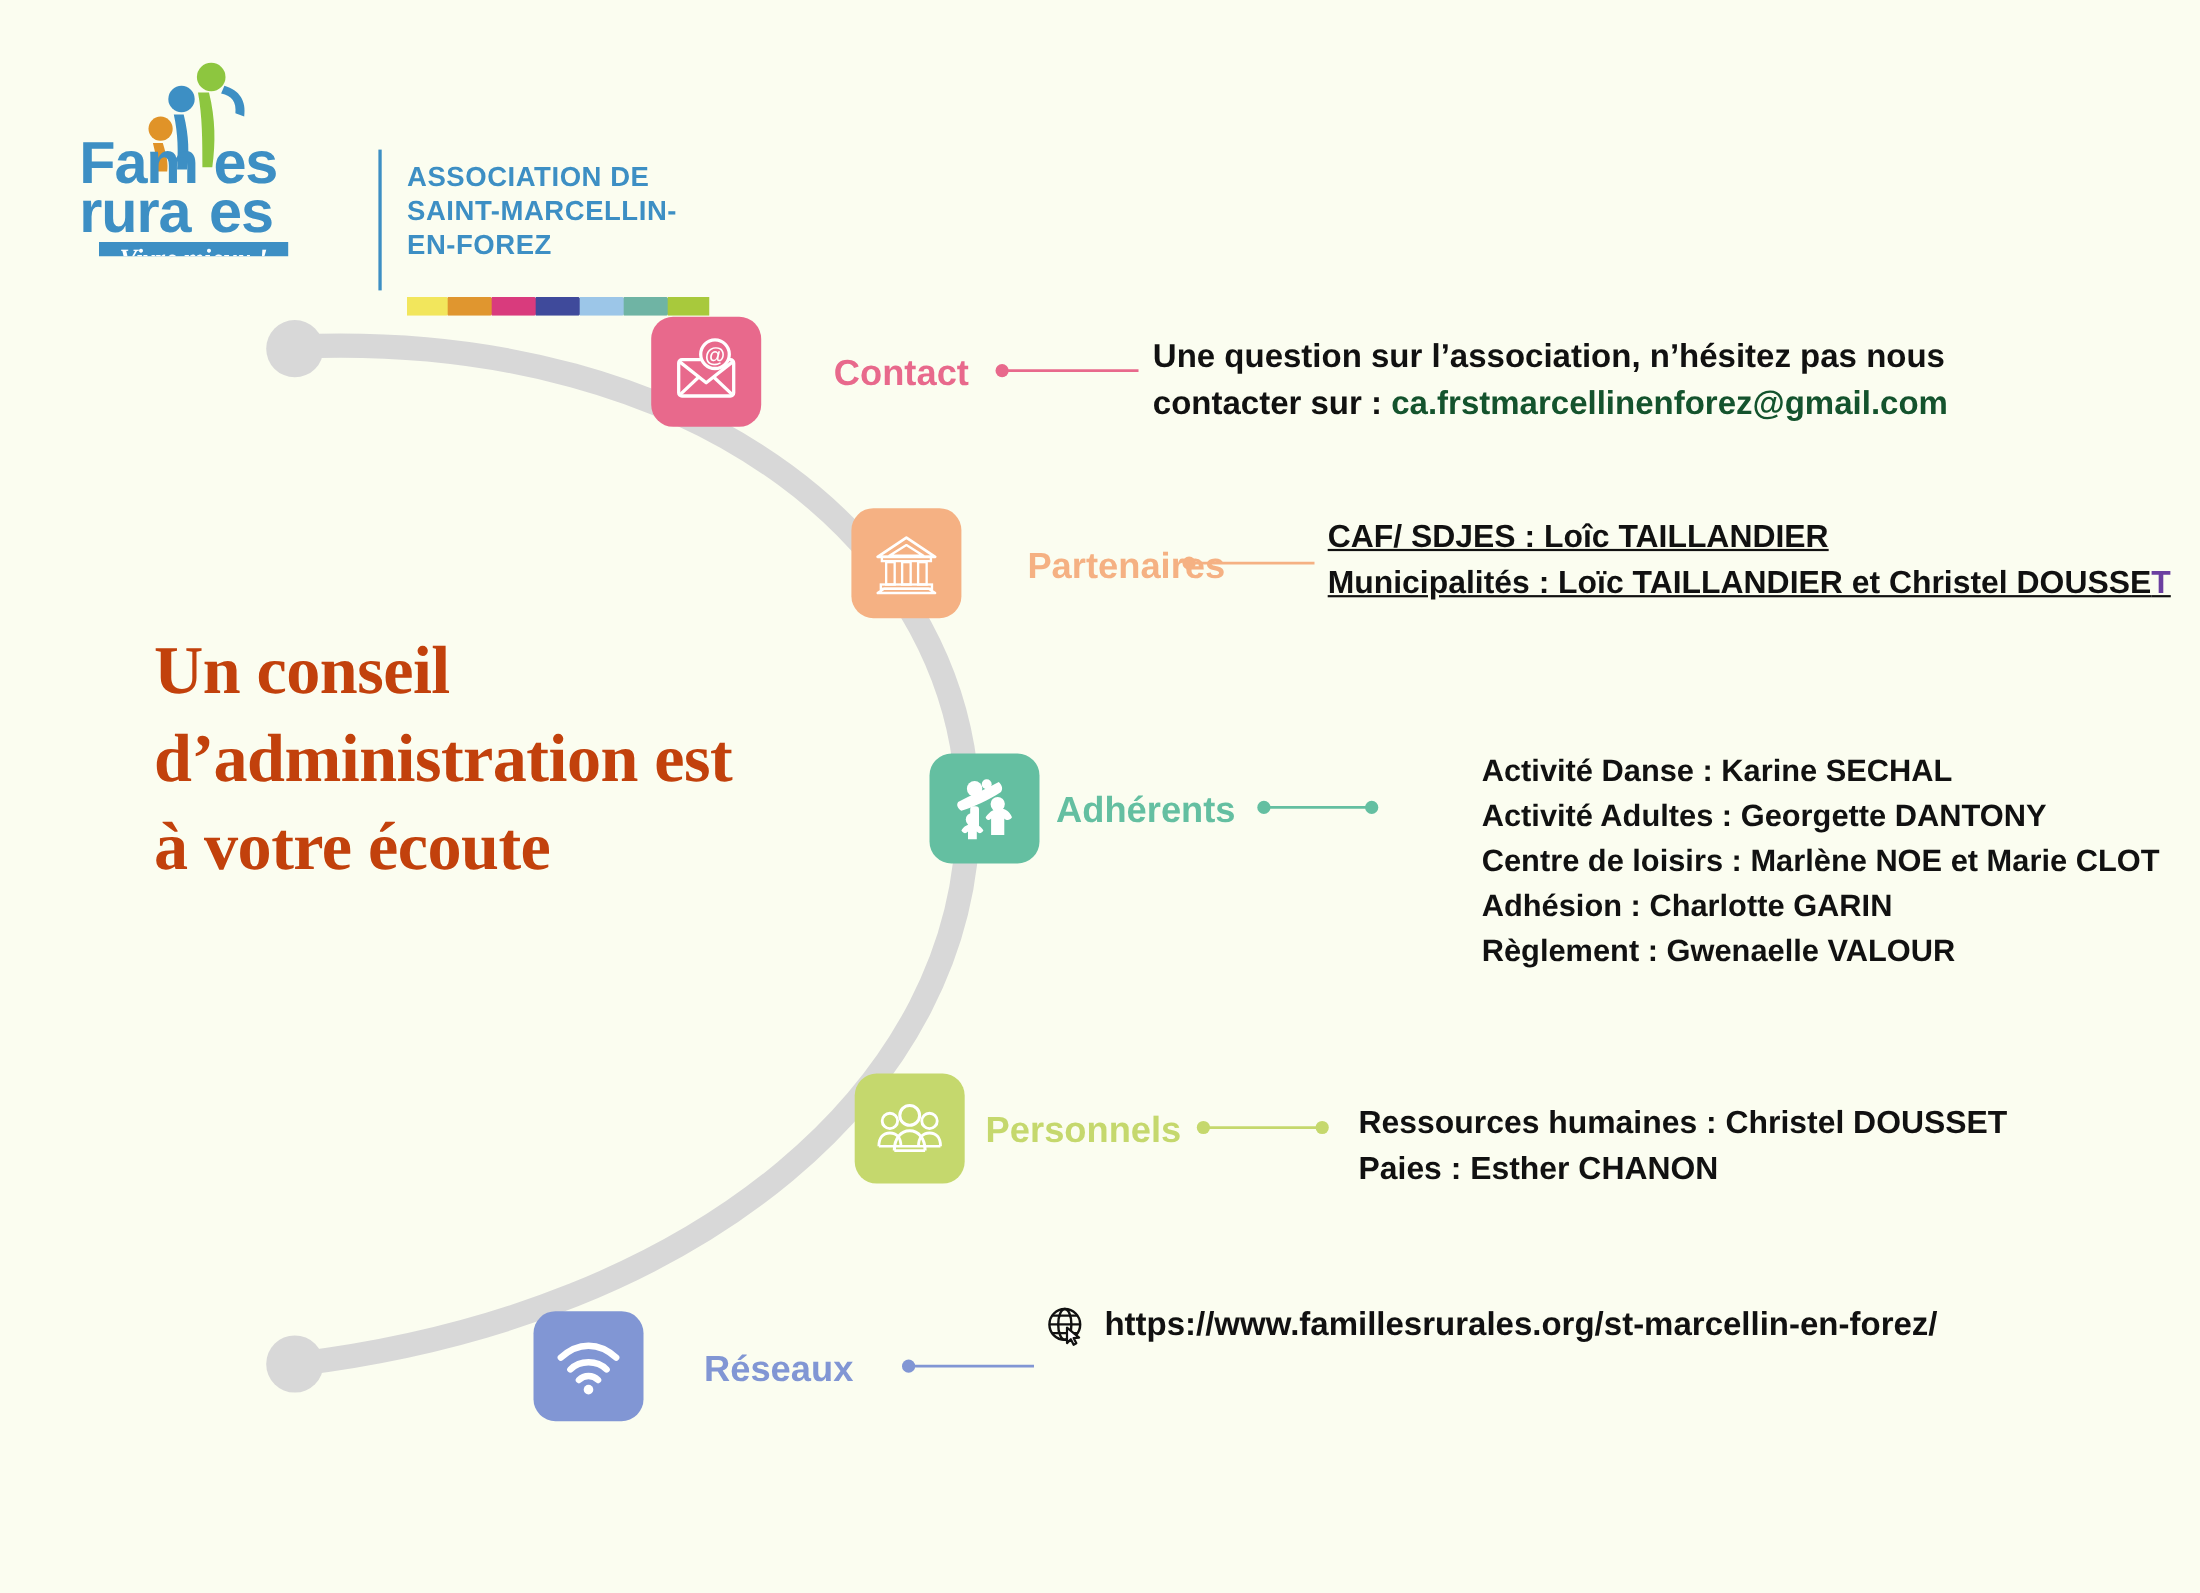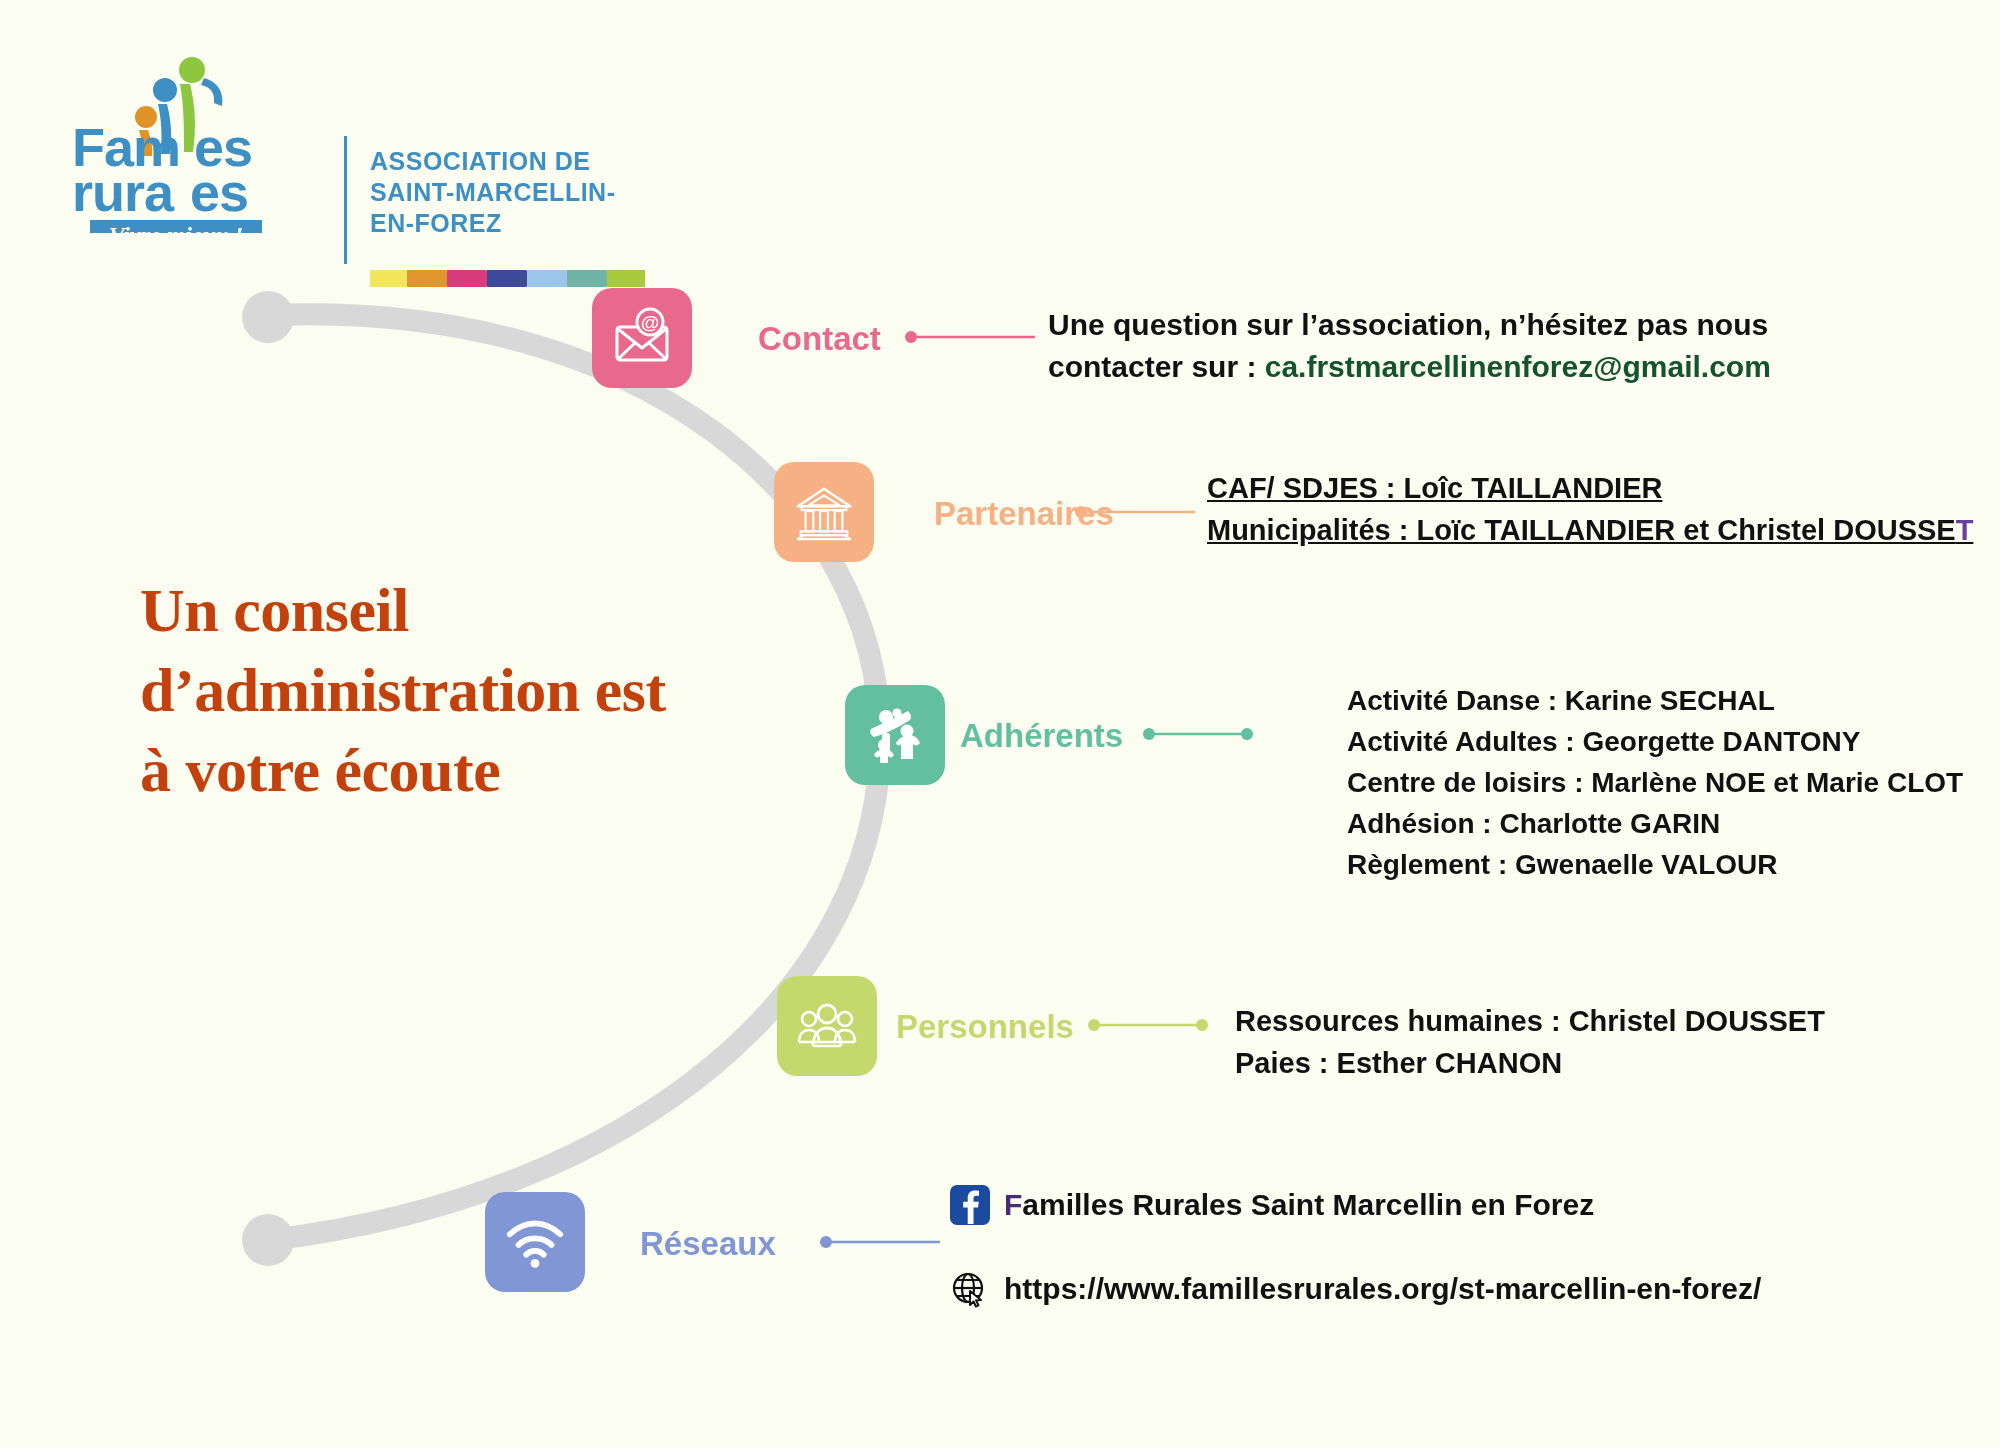--- a/index.html
+++ b/index.html
@@ -250,32 +250,20 @@
     <div class="connector" style="left:820px;top:1235px;width:120px;">
       <svg width="120" height="14" viewBox="0 0 120 14">
         <circle cx="6" cy="7" r="6" fill="#8196d4"></circle>
         <line x1="10" y1="7" x2="120" y2="7" stroke="#8196d4" stroke-width="2.5"></line>
       </svg>
     </div>
   </div>
 
   <div id="reseaux-info">
 
-    <div class="social-row">
-      <span class="glyph">
-        <svg width="40" height="40" viewBox="0 0 40 40">
-          <rect x="0" y="0" width="40" height="40" rx="7" fill="#1b4b9e"></rect>
-          <path d="M23.5 39 L23.5 22.5 L28 22.5 L28.8 16.8 L23.5 16.8 L23.5 13.6
-                   C23.5 11.9 24 10.8 26.4 10.8 L29 10.8 L29 5.7
-                   C28.3 5.6 26.6 5.4 24.7 5.4 C20.6 5.4 17.7 7.9 17.7 12.9
-                   L17.7 16.8 L13.2 16.8 L13.2 22.5 L17.7 22.5 L17.7 39 Z" fill="#ffffff"></path>
-        </svg>
-      </span>
-      <span class="social-text"><span class="lead">F</span><span>amilles Rurales Saint Marcellin en Forez</span></span>
-    </div>
 
     <div class="social-row">
       <span class="glyph">
         <svg width="40" height="40" viewBox="0 0 40 40">
           <circle cx="18" cy="19" r="14" fill="none" stroke="#111111" stroke-width="2.2"></circle>
           <ellipse cx="18" cy="19" rx="6" ry="14" fill="none" stroke="#111111" stroke-width="2.2"></ellipse>
           <line x1="4" y1="19" x2="32" y2="19" stroke="#111111" stroke-width="2.2"></line>
           <line x1="6.5" y1="11" x2="29.5" y2="11" stroke="#111111" stroke-width="2"></line>
           <line x1="6.5" y1="27" x2="29.5" y2="27" stroke="#111111" stroke-width="2"></line>
           <path d="M20 22 L20 36 L23.5 32.5 L26 37.5 L28.5 36.2 L26 31.4 L31 31 Z" fill="#ffffff" stroke="#111111" stroke-width="2" stroke-linejoin="round"></path>

